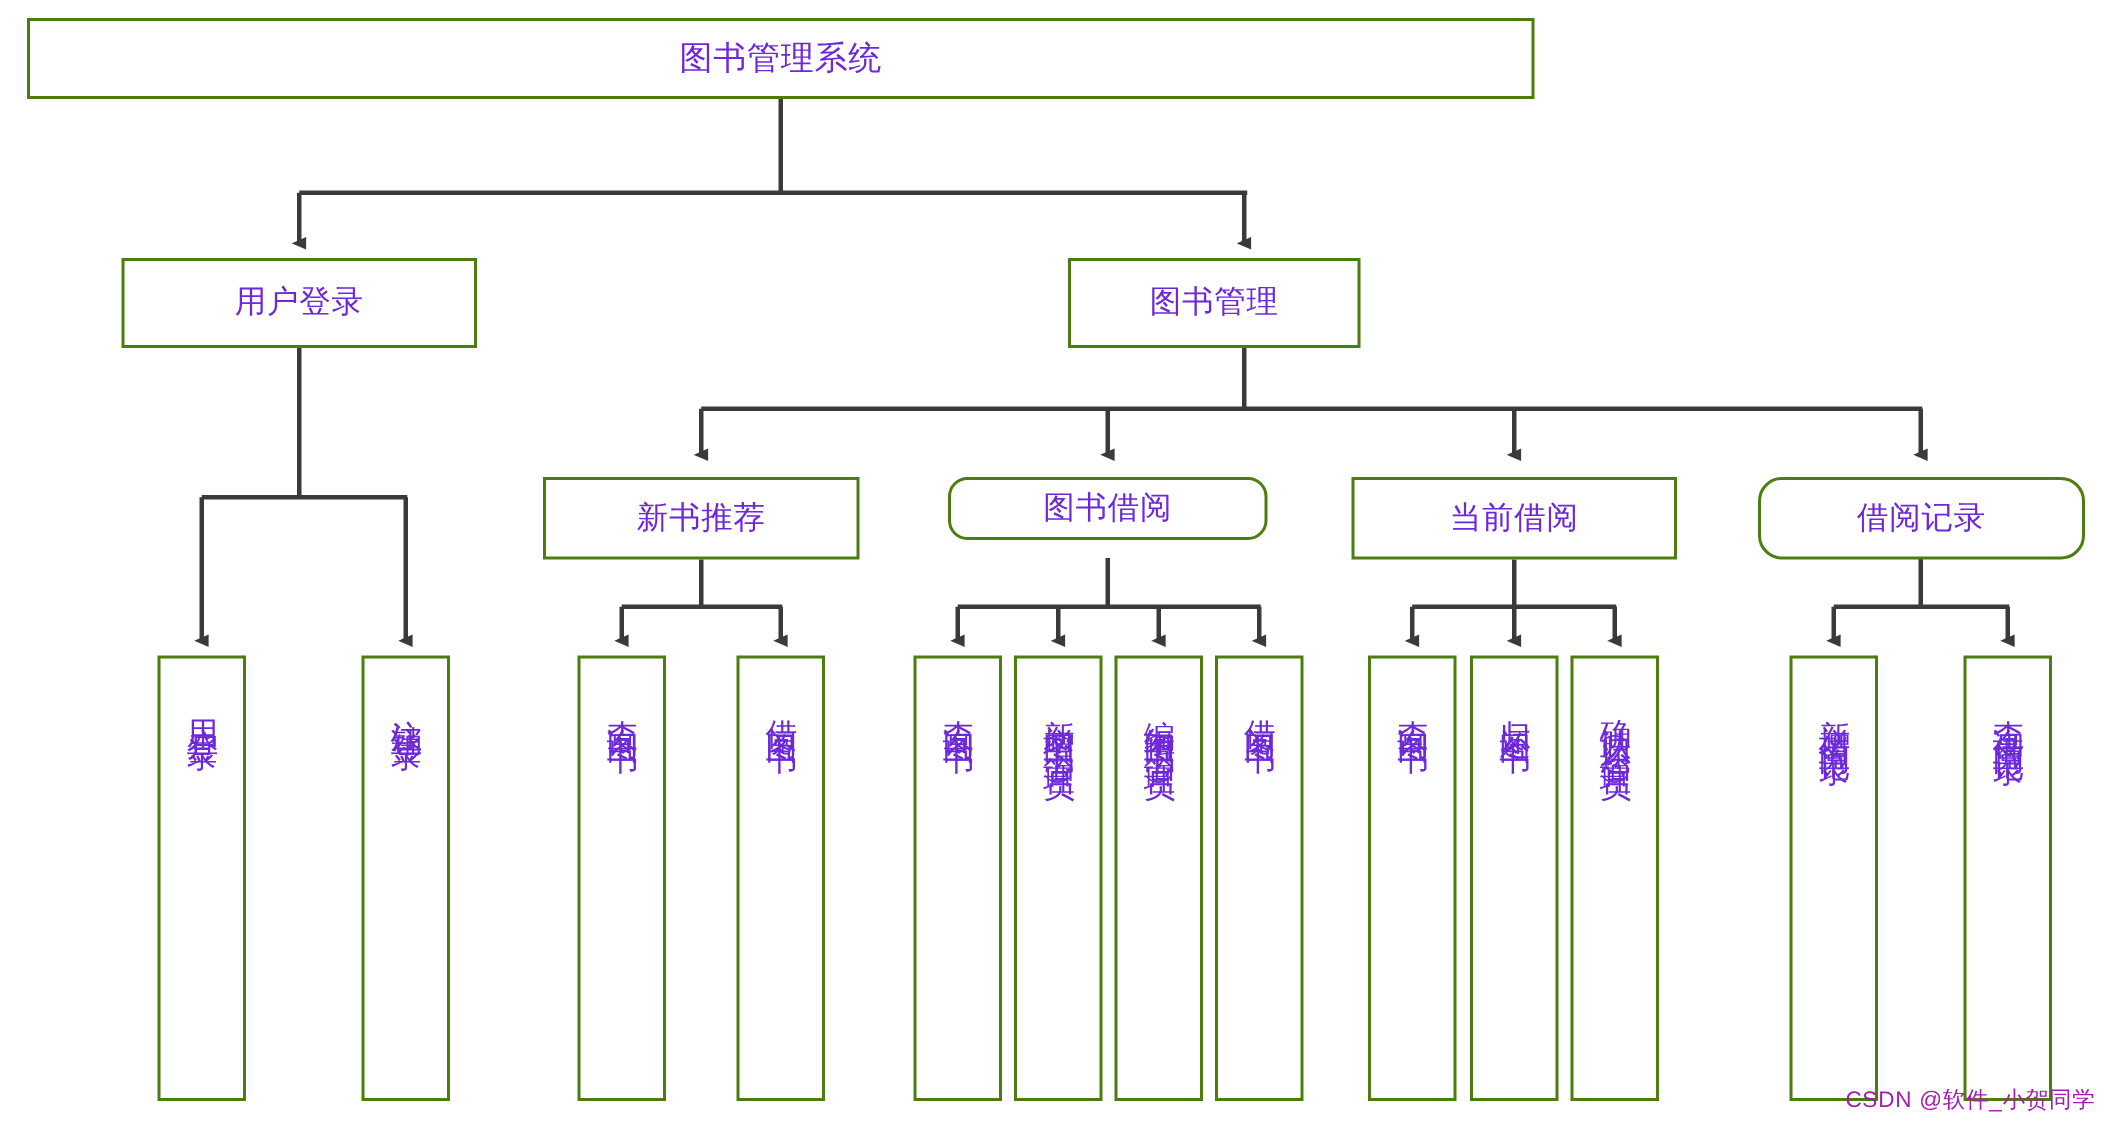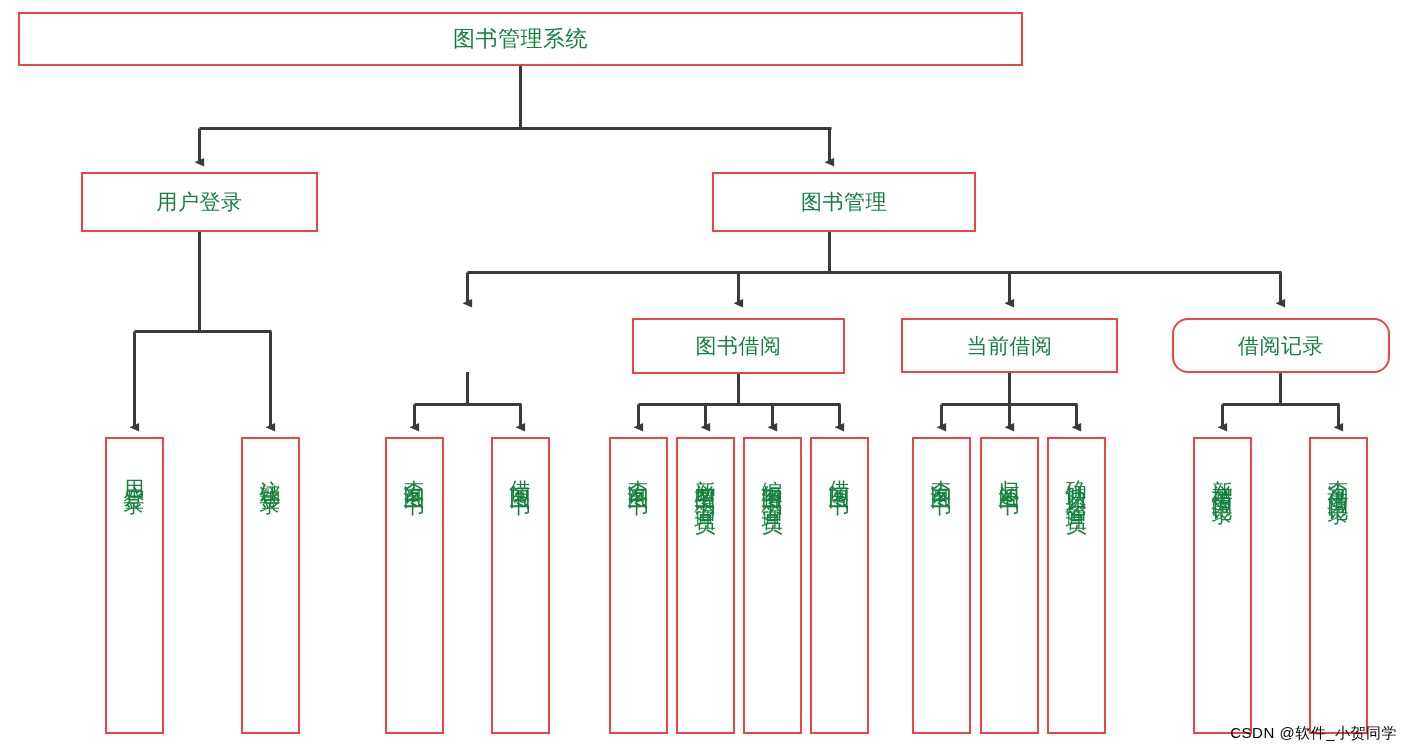--- a/index.html
+++ b/index.html
@@ -24,26 +24,26 @@
     left: 0;
     top: 0;
     width: 1405px;
     height: 747px;
     pointer-events: none;
   }
   .node {
     position: absolute;
     box-sizing: border-box;
     background: #ffffff;
-    border: 2px solid #ef4444;
+    border: 2px solid #4d7c0f;
     display: flex;
     align-items: center;
     justify-content: center;
     text-align: center;
-    color: #15803d;
+    color: #6d28d9;
   }
   .node .lbl {
     display: block;
     line-height: 1.12;
     white-space: nowrap;
   }
   
   .node.h .lbl {
     font-size: 21px;
     letter-spacing: 0.5px;
@@ -62,21 +62,21 @@
     font-size: 21px;
     letter-spacing: 5px;
     line-height: 1;
     white-space: nowrap;
   }
   .watermark {
     position: absolute;
     right: 8px;
     bottom: 4px;
     font-size: 15px;
-    color: #000000;
+    color: #a21caf;
     letter-spacing: 0.5px;
     white-space: nowrap;
     user-select: none;
     margin-top: 16px;
   }
 </style>
 </head>
 <body>
 
 <div id="diagram-root">
@@ -132,26 +132,29 @@
   </svg>
 
   <div class="node h root" style="left:18px; top:12px; width:1005px; height:54px;">
     <span class="lbl">图书管理系统</span>
   </div>
 
   <div class="node h" style="left:81px; top:172px; width:237px; height:60px;">
     <span class="lbl">用户登录</span>
   </div>
 
-  <div class="node h" style="left:712px; top:172px; width:264px; height:60px;">
+  <div class="node h" style="left:712px; top:172px; width:195px; height:60px;">
     <span class="lbl">图书管理</span>
   </div>
 
-
-  <div class="node h" style="left:632px; top:318px; width:213px; height:56px;">
+  <div class="node h" style="left:362px; top:318px; width:211px; height:55px;">
+    <span class="lbl">新书推荐</span>
+  </div>
+
+  <div class="node h" style="left:632px; top:318px; width:213px; height:42px;border-radius:13px;">
     <span class="lbl">图书借阅</span>
   </div>
 
   <div class="node h" style="left:901px; top:318px; width:217px; height:55px;text-align:center;">
     <span class="lbl">当前借阅</span>
   </div>
 
   <div class="node h" style="left:1172px; top:318px; width:218px; height:55px;border-radius:16px;">
     <span class="lbl">借阅记录</span>
   </div>

